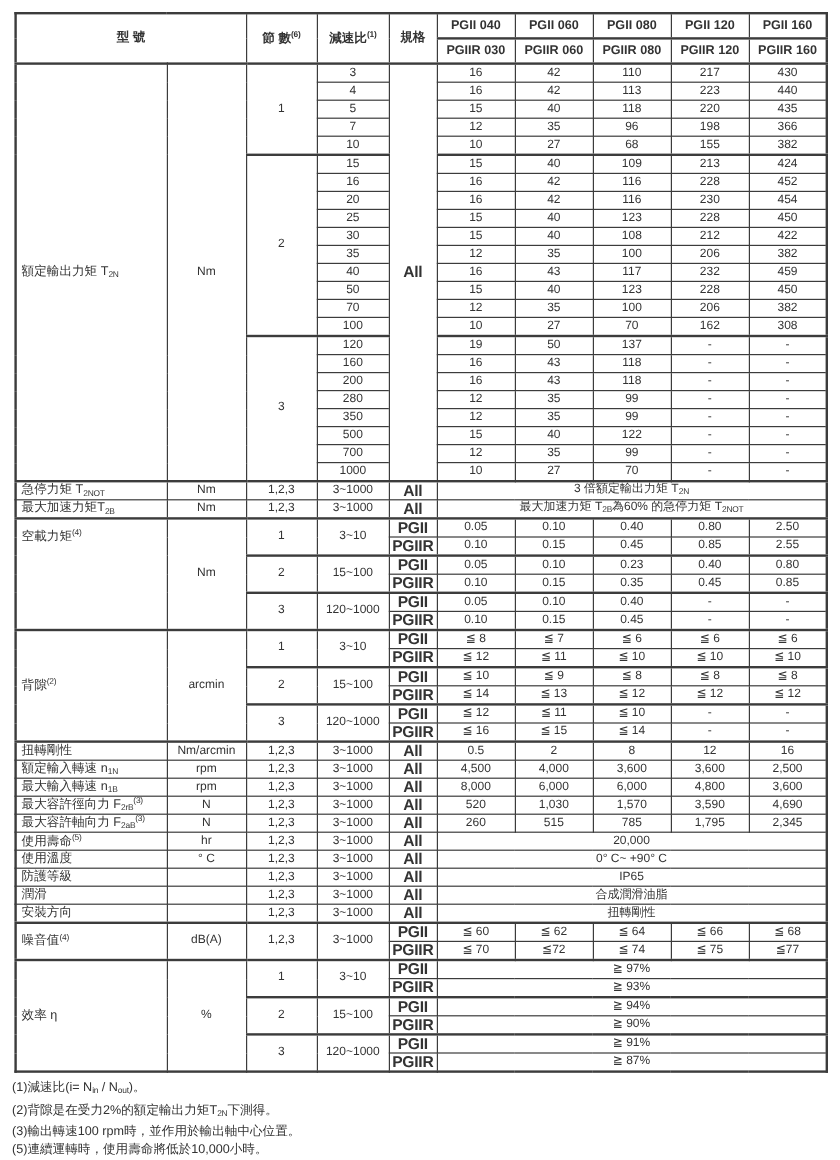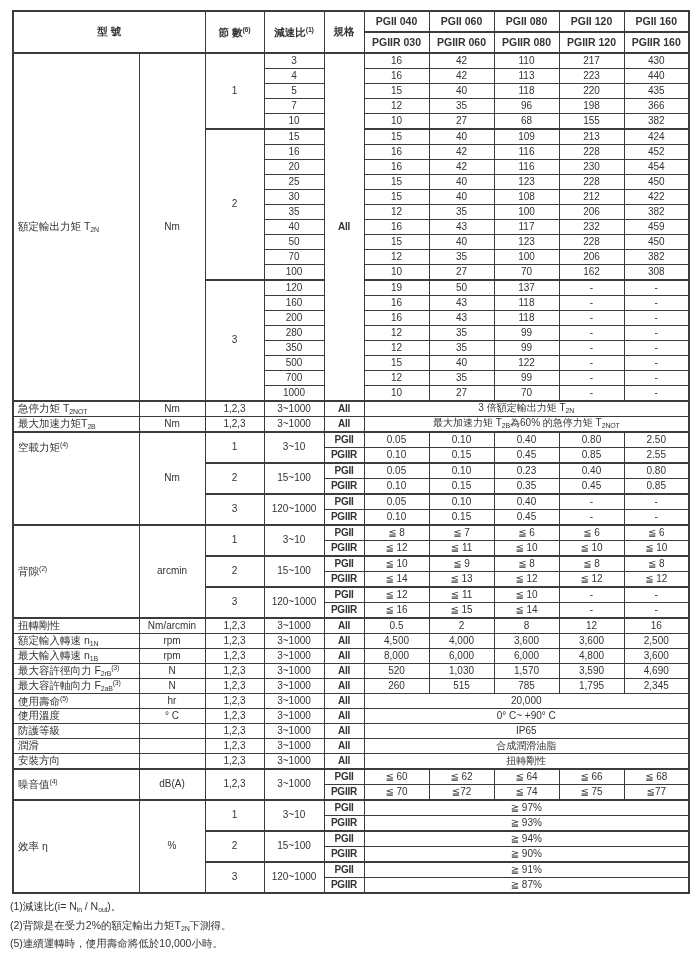--- a/index.html
+++ b/index.html
@@ -27,21 +27,21 @@
   td{
     border:1px solid var(--line);
     padding:0;height:14px;line-height:1.05;
     text-align:center;vertical-align:middle;
     font-size:10px;white-space:nowrap;overflow:hidden;
   }
   td.h{font-weight:bold;font-size:10.5px;height:19px;border-bottom-width:2px;margin-top:31px;}
   td.l{text-align:left;padding-left:4px;font-size:10.5px;}
   td.u{font-size:10px;}
   td.s,td.r{font-size:10px;}
-  td.sp{font-weight:bold;font-size:10px;letter-spacing:-0.2px;}
+  td.sp{font-weight:bold;font-size:13px;letter-spacing:-0.2px;}
   td.v{font-size:10px;}
   td.vs{font-size:10px;}
   td.vtop{vertical-align:top;padding-top:8px;}
   tr.tt td{border-top-width:2px;}
   sub{font-size:7px;vertical-align:-2px;letter-spacing:-0.2px;}
   sup{font-size:7px;vertical-align:4px;letter-spacing:-0.2px;}
   .footnotes{
     margin:5px 0 0 10px;font-size:10.5px;line-height:14.5px;color:var(--ink);
   }
   .footnotes div{white-space:nowrap;overflow:hidden;}
@@ -550,15 +550,16 @@
         </tr>
         <tr>
           <td class="sp">PGIIR</td>
           <td class="vs" colspan="5">≧ 87%</td>
         </tr>
       </tbody>
   </table>
   <div class="footnotes">
       <div>(1)減速比(i= N<sub>in</sub> / N<sub>out</sub>)。</div>
       <div>(2)背隙是在受力2%的額定輸出力矩T<sub>2N</sub>下測得。</div>
+      <div>(3)輸出轉速100 rpm時，並作用於輸出軸中心位置。</div>
       <div>(5)連續運轉時，使用壽命將低於10,000小時。</div>
     </div>
 </div>
 
 </body></html>

